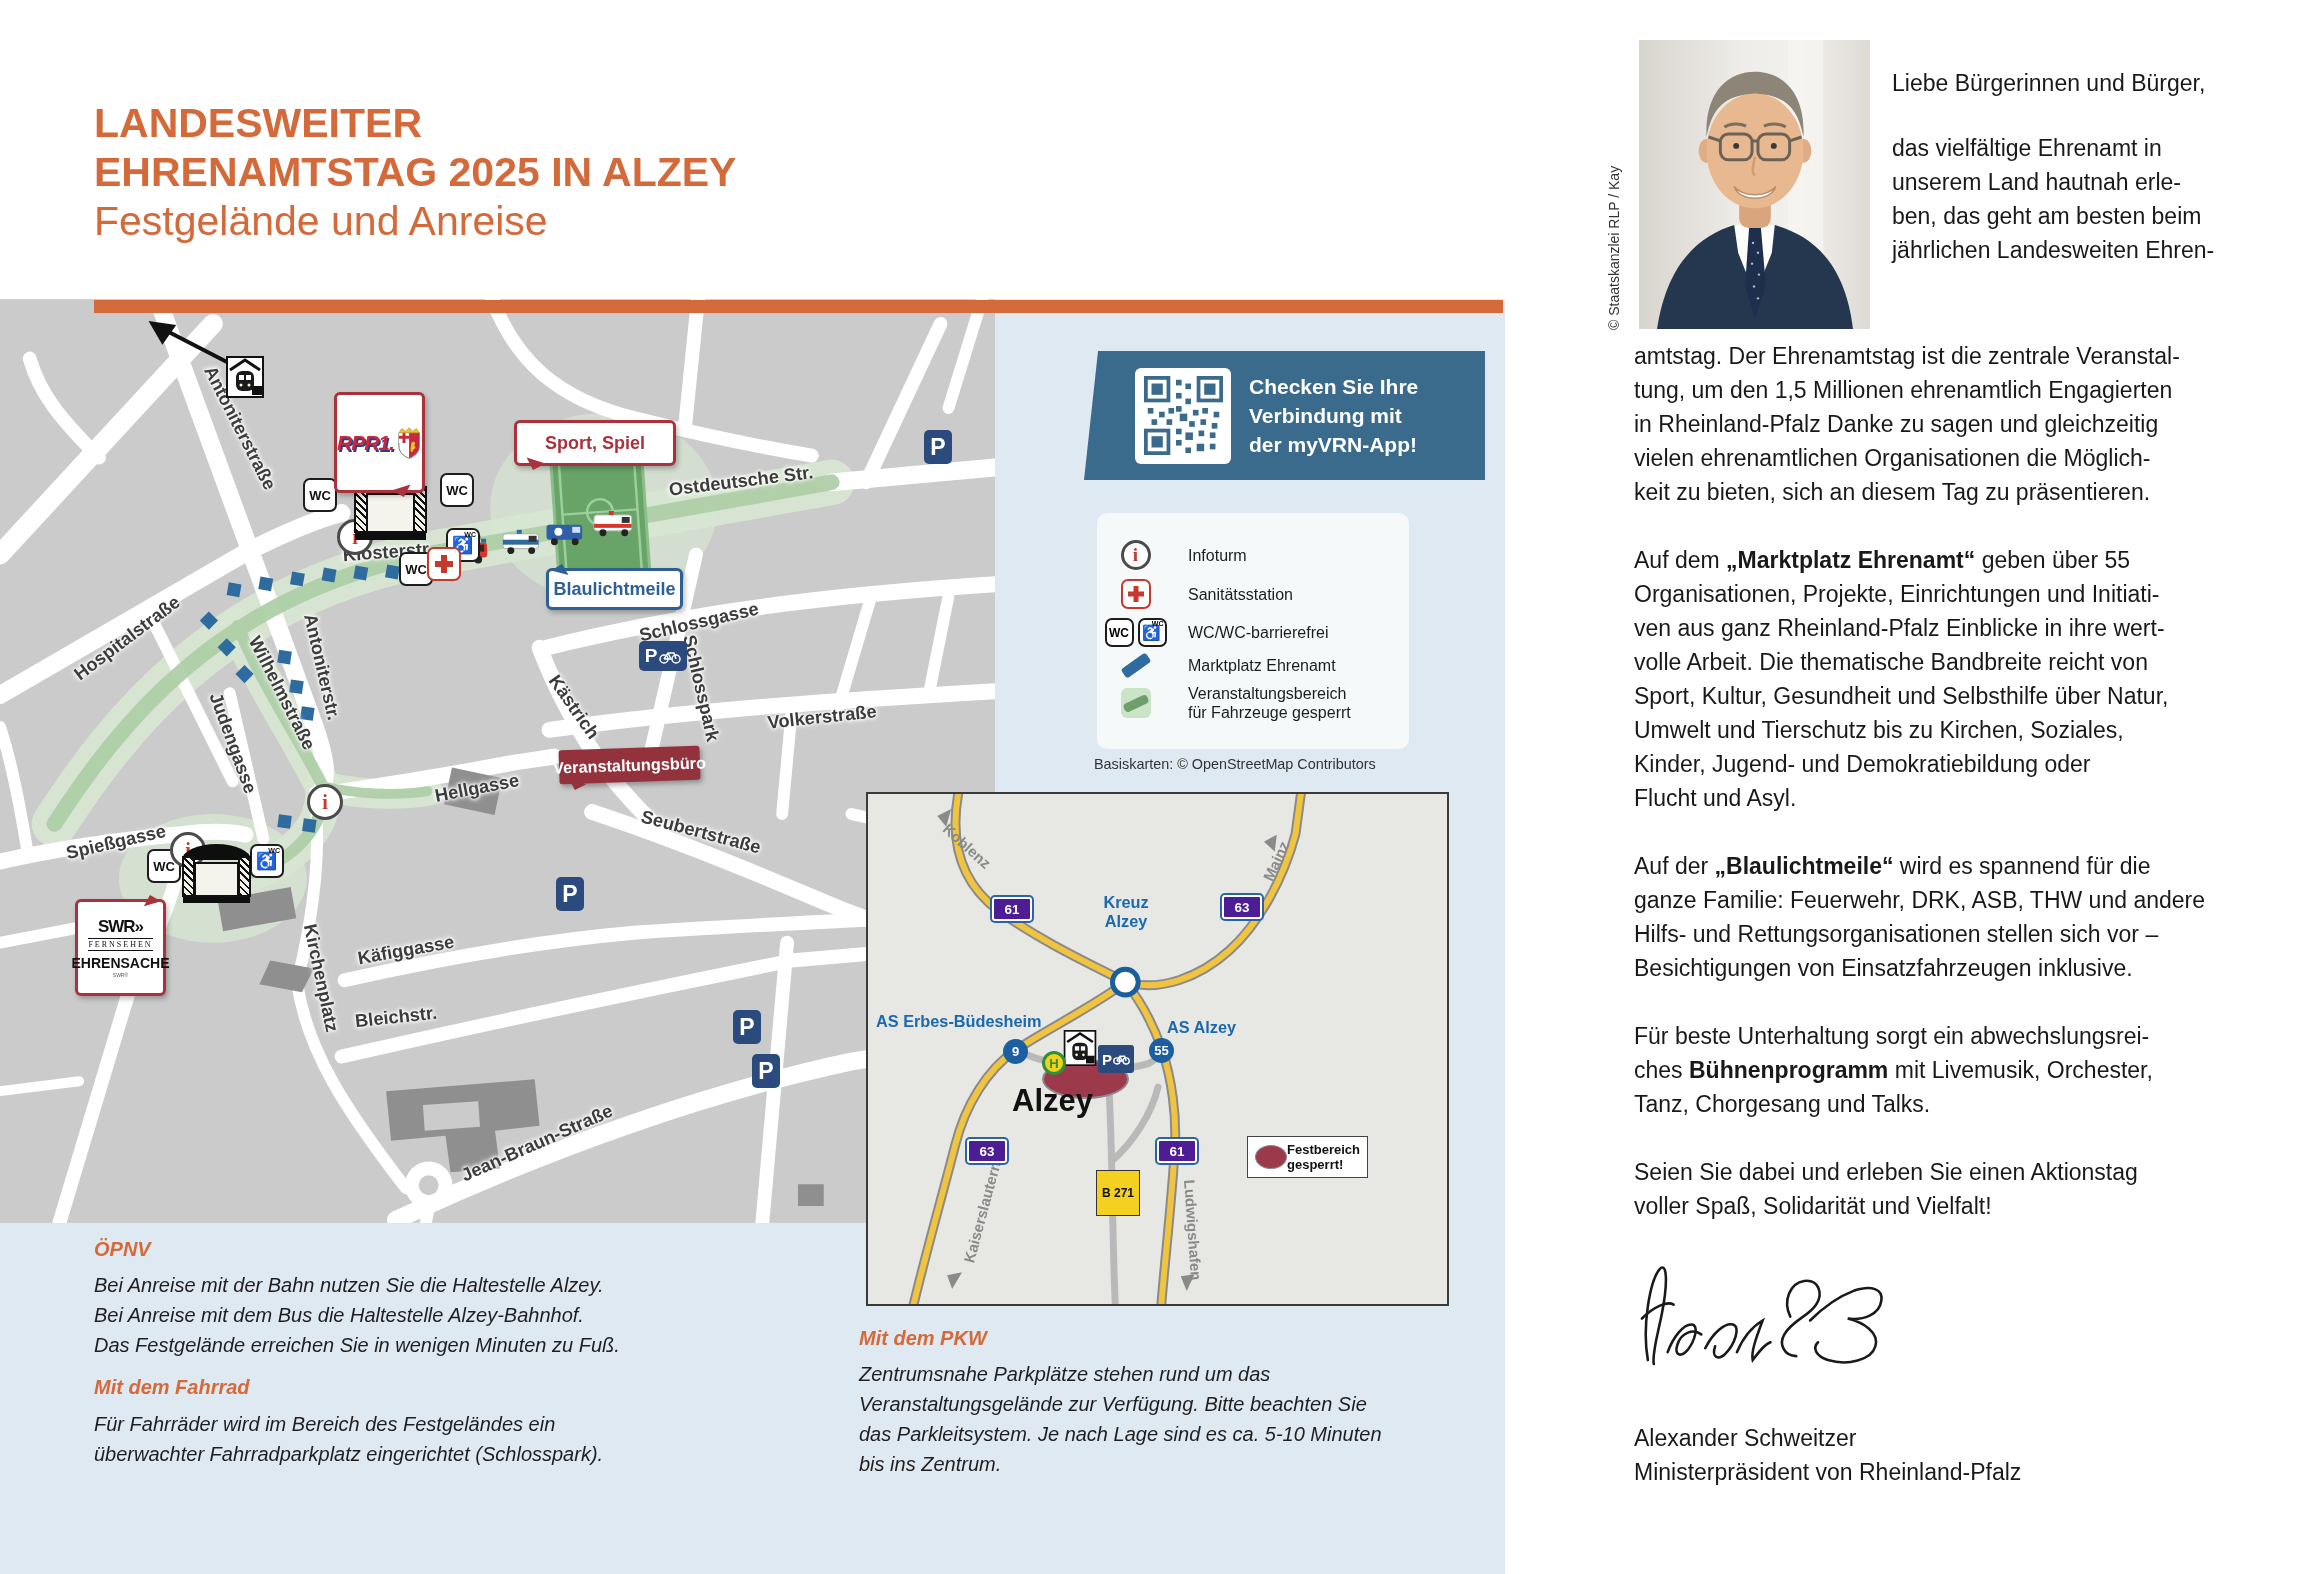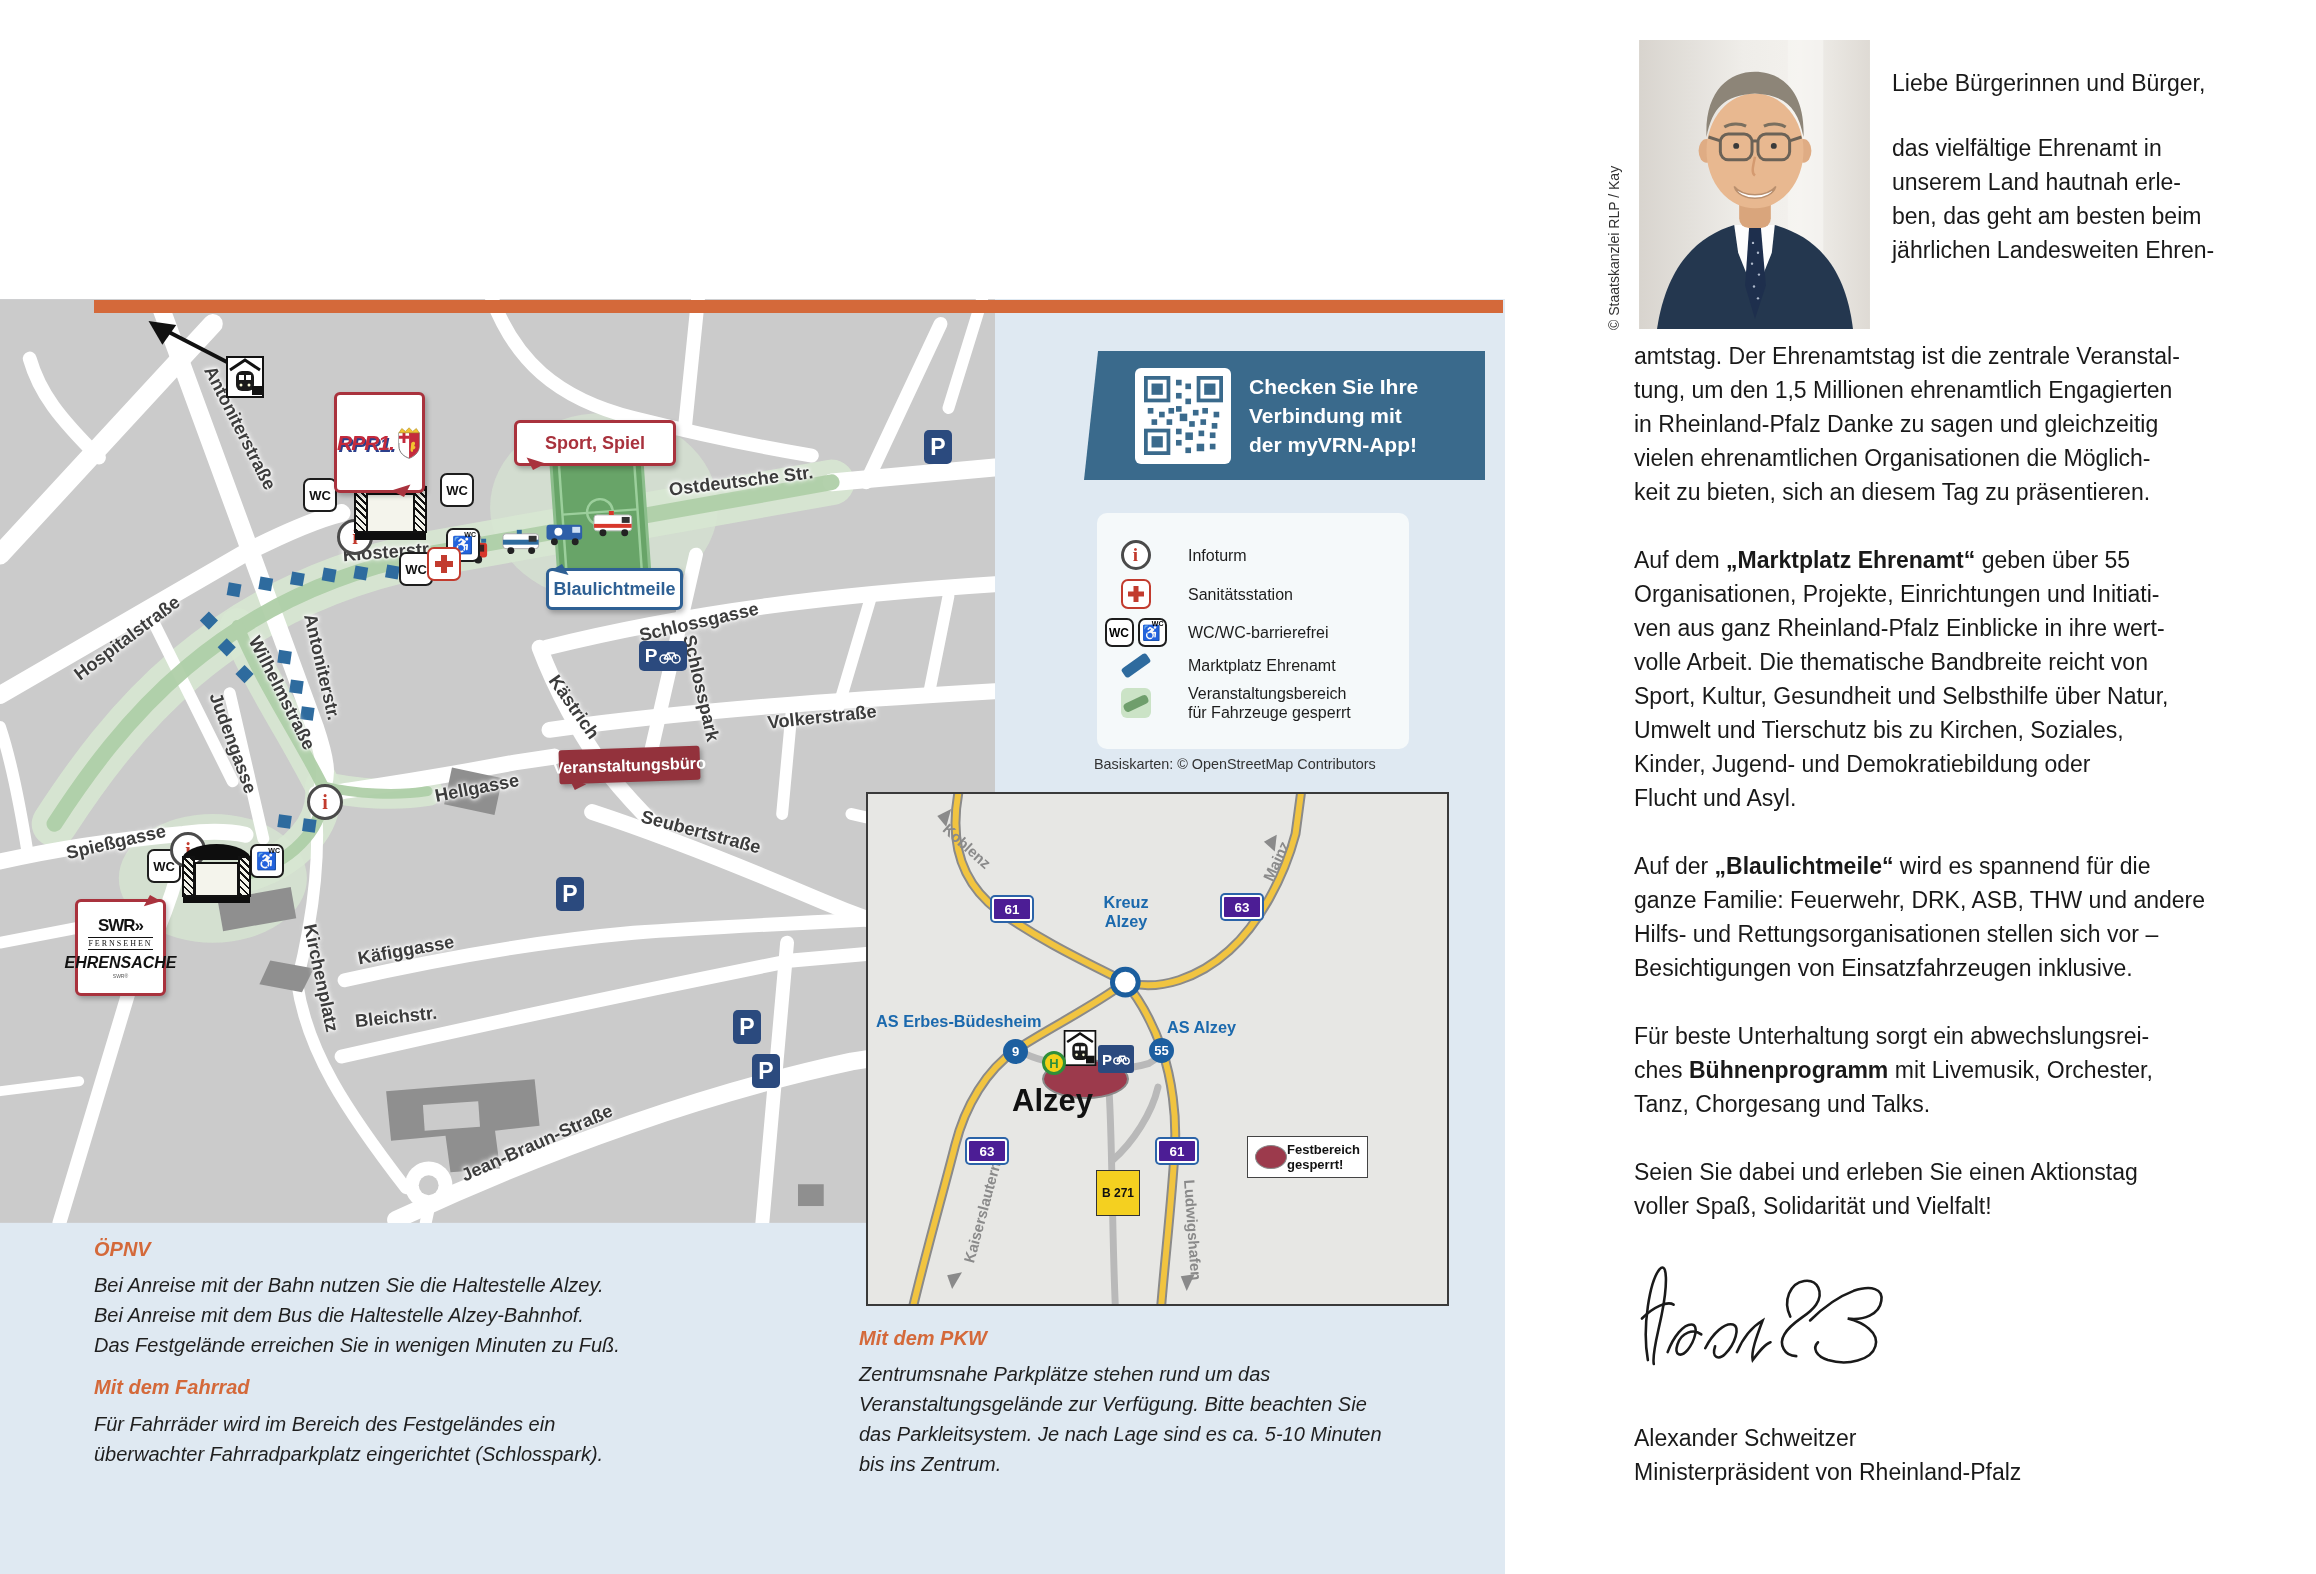--- a/index.html
+++ b/index.html
@@ -53,21 +53,21 @@
   .stage .fl{position:absolute;left:17%;right:17%;top:30%;bottom:10%;background:#F4F4EC;border:2px solid #111;box-sizing:border-box;}
   .stage .base{position:absolute;left:2%;right:2%;bottom:0;height:10%;background:#0e0e0e;}
 
   
   #rprlogo{font-style:italic;font-weight:900;font-size:21px;color:#C42A3C;text-shadow:1.5px 1.5px 0 #2B3F8C;letter-spacing:-1px;}
 
   
   #swrbox{flex-direction:column;gap:1px;padding:5px 2px;}
   #swrbox .l1{font-size:17px;font-weight:800;color:#111;letter-spacing:-1px;}
   #swrbox .l2{font-size:8px;letter-spacing:2px;color:#111;border-top:1.5px solid #111;border-bottom:1.5px solid #111;padding:1px 0;font-family:"Liberation Serif",serif;}
-  #swrbox .l3{font-size:16px;font-weight:800;color:#111;margin-top:3px;font-style:italic;}
+  #swrbox .l3{font-size:14px;font-weight:800;color:#111;margin-top:3px;}
   #swrbox .l4{font-size:5px;color:#555;}
 
   
   #qrbox{left:1084px;top:351px;width:401px;height:129px;background:#3A6A8C;z-index:4;
     clip-path:polygon(3.5% 0,100% 0,100% 100%,0 100%);display:flex;align-items:center;}
   #qrbox .qtext{color:#fff;font-weight:700;font-size:21px;line-height:29px;white-space:pre-line;margin-left:18px;}
   #qrwhite{width:96px;height:96px;background:#fff;border-radius:6px;margin-left:51px;display:flex;align-items:center;justify-content:center;flex:none;}
 
   
   #legend{left:1097px;top:513px;width:312px;height:236px;background:#F5F9FA;border-radius:10px;z-index:4;
@@ -129,20 +129,25 @@
   #signature{margin:4px 0 26px 0;}
   #namelines{white-space:pre-line;}
 </style>
 </head>
 <body>
 
 <div id="page">
 
   <div class="abs" id="bluepanel"></div>
 
+  <div class="abs" id="titleblock">
+    <div>LANDESWEITER</div>
+    <div>EHRENAMTSTAG 2025 IN ALZEY</div>
+    <div class="t3">Festgelände und Anreise</div>
+  </div>
   <div class="abs" id="orangebar"></div>
 
   <div class="abs" id="map">
     <svg width="995" height="924" viewBox="0 0 1005 933">
       <rect x="0" y="0" width="1005" height="933" fill="#CBCBCB"></rect>
 
       <ellipse cx="610" cy="210" rx="115" ry="95" fill="#D7E7D2" opacity="0.65"></ellipse>
       <ellipse cx="215" cy="585" rx="95" ry="65" fill="#D7E7D2" opacity="0.75"></ellipse>
       <path d="M55,530 C120,430 220,300 430,258 L840,185" stroke="#D7E7D2" stroke-width="46" fill="none" stroke-linecap="round" opacity="0.9"></path>
       <path d="M240,330 C265,390 300,440 326,492" stroke="#D7E7D2" stroke-width="36" fill="none" stroke-linecap="round" opacity="0.9"></path>

